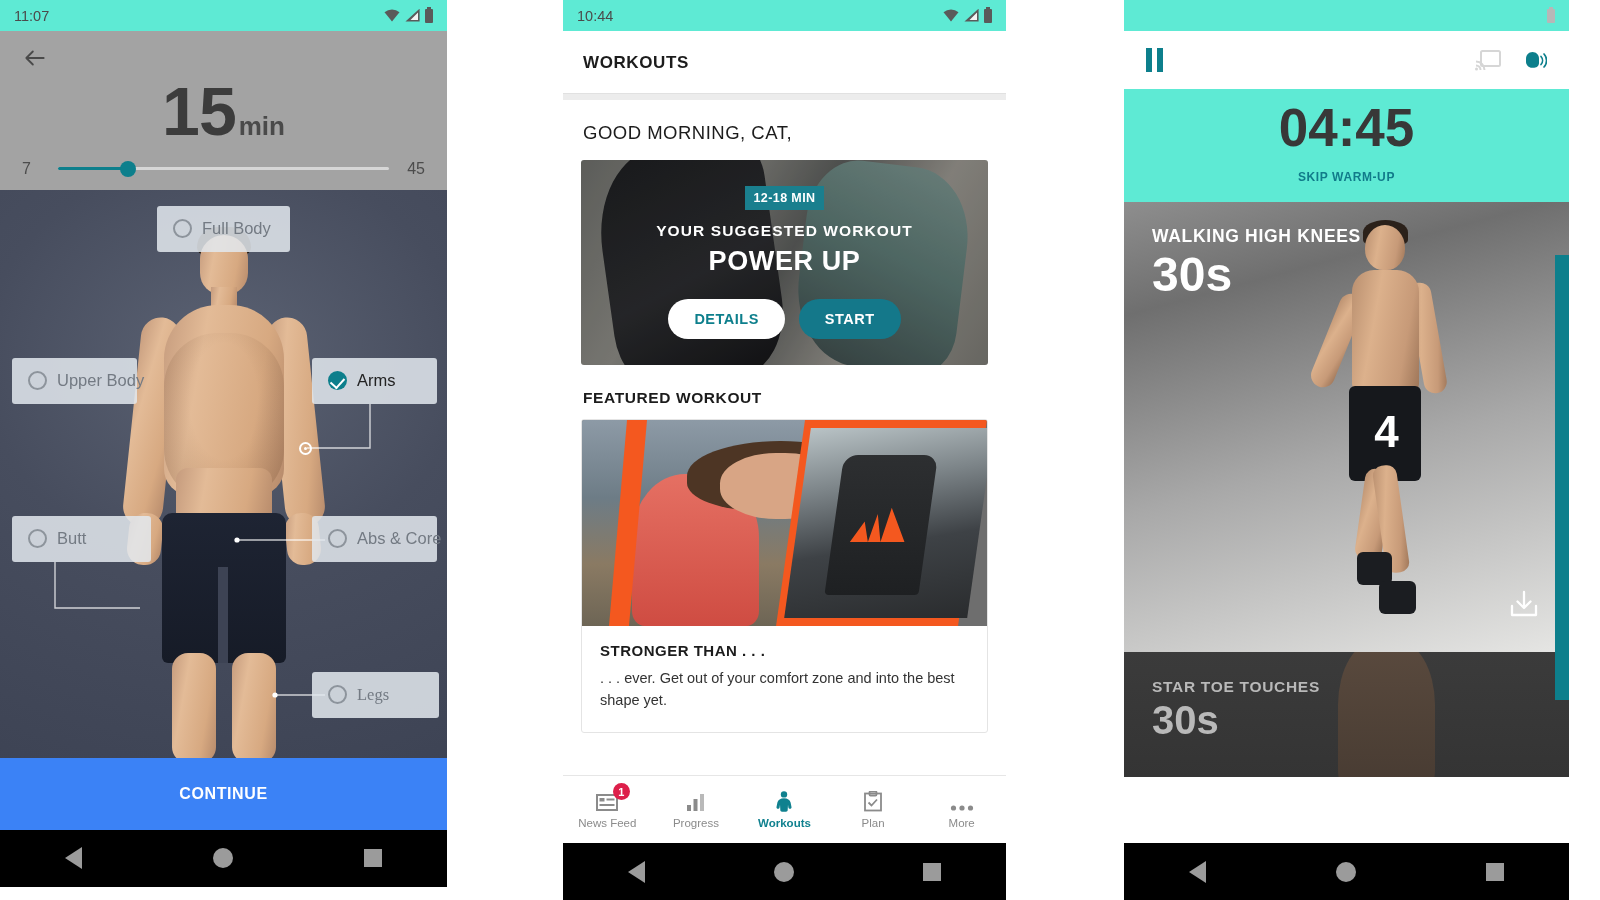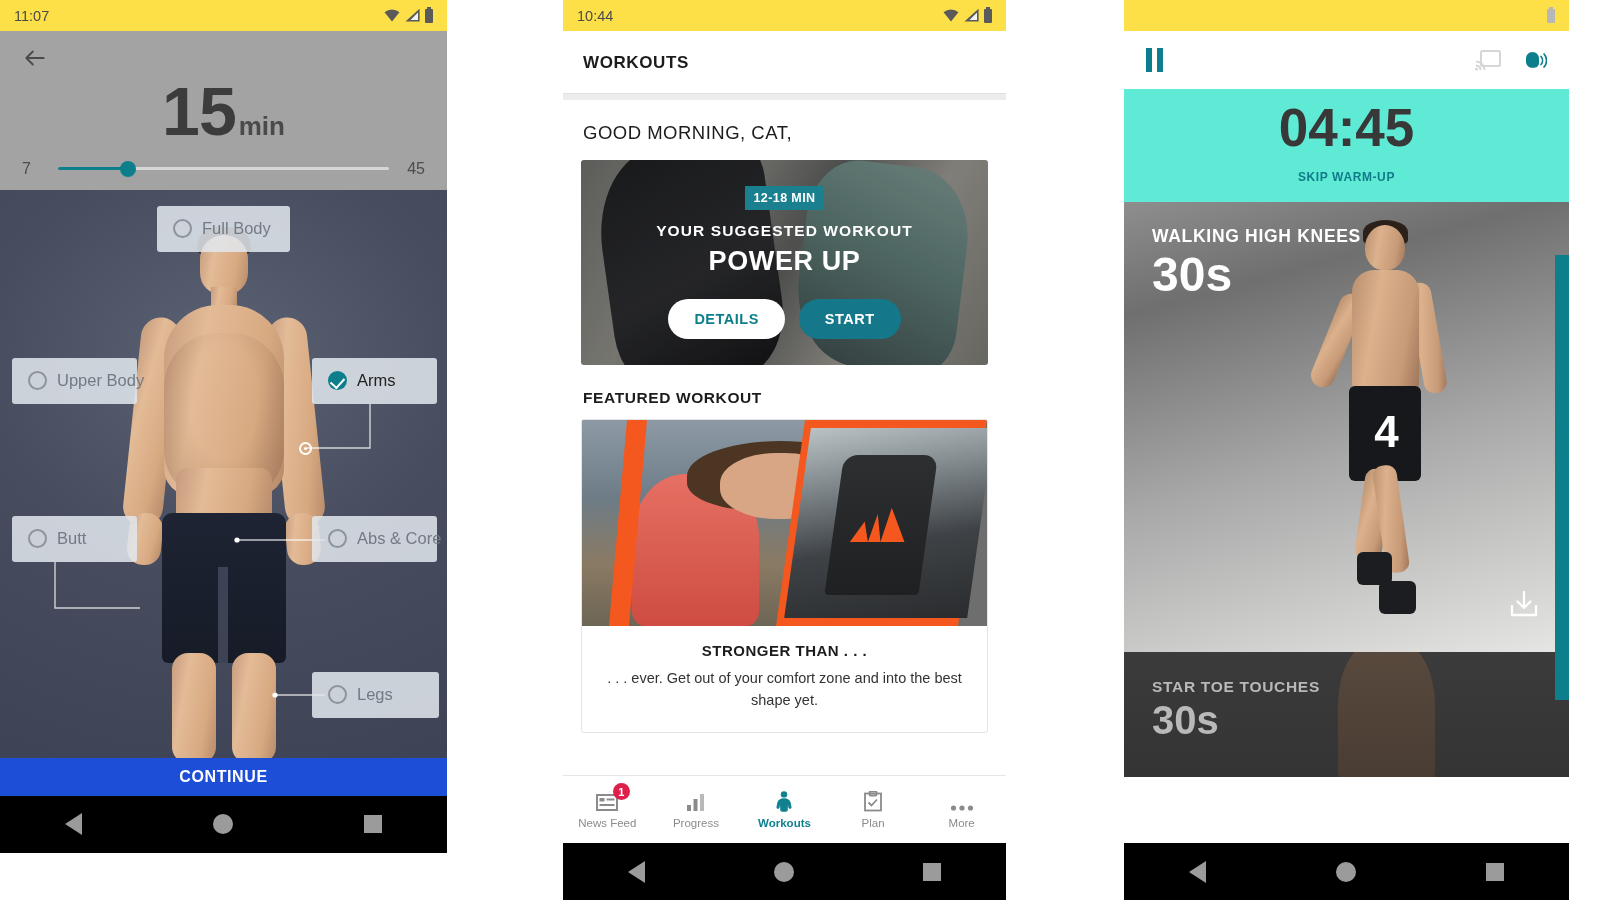--- a/index.html
+++ b/index.html
@@ -12,21 +12,21 @@
   }
   .stage { position: relative; width: 1600px; height: 900px; }
 
   .phone { position: absolute; top: 0; height: 900px; overflow: hidden; background: #fff; }
   #phone-1 { left: 0px;    width: 447px; }
   #phone-2 { left: 563px;  width: 443px; }
   #phone-3 { left: 1124px; width: 445px; }
 
   
   .statusbar {
-    height: 31px; background: #fde047; display: flex; align-items: center;
+    height: 31px; background: #5eead4; display: flex; align-items: center;
     justify-content: space-between; padding: 0 14px; color: #4b4b4b;
     font-size: 14.5px;
   }
   .statusbar.blank { justify-content: flex-end; }
   .sb-icons { display: flex; align-items: center; gap: 5px; }
   .ic-wifi { width: 16px; height: 13px; }
   .ic-sig  { width: 15px; height: 13px; }
   .ic-bat  { width: 8px; height: 14px; background: #5a5a5a; border-radius: 1px; position: relative; }
   .ic-bat::before { content:""; position:absolute; top:-2px; left:2px; width:4px; height:2px; background:#5a5a5a; }
   .ic-bat.gray { background: #b7b7b7; }
@@ -110,31 +110,31 @@
   .chip .radio.checked::after {
     content: ""; position: absolute; left: 5px; top: 4px; width: 7px; height: 11px;
     border: solid #fff; border-width: 0 2px 2px 0; transform: rotate(42deg);
   }
   .chip .chip-label { font-size: 16.5px; color: #737a83; white-space: nowrap; }
   .chip.selected .chip-label { color: #232323; }
 
   .c-full   { left: 157px; top: 16px; width: 133px; justify-content: flex-start; }
   .c-upper  { left: 12px;  top: 168px; width: 125px; }
   .c-arms   { left: 312px; top: 168px; width: 125px; }
-  .c-butt   { left: 12px;  top: 326px; width: 125px; }
+  .c-butt   { left: 12px;  top: 326px; width: 139px; }
   .c-abs    { left: 312px; top: 326px; width: 125px; }
-  .c-legs   { left: 312px; top: 482px; width: 127px; }
+  .c-legs   { left: 312px; top: 482px; width: 127px; font-family: Liberation Serif, serif; }
   .dot {
     position: absolute; width: 13px; height: 13px; border-radius: 50%;
     border: 2px solid #fff; background: transparent;
   }
   .dot::after { content:""; position:absolute; left:3px; top:3px; width:3px; height:3px; border-radius:50%; background:#fff; }
 
   .continue-bar {
-    height: 38px; background: #1d4ed8; display: flex; align-items: center;
+    height: 72px; background: #3b82f6; display: flex; align-items: center;
     justify-content: center; color: #fff; font-size: 16px; font-weight: 700;
     letter-spacing: 0.6px;
   }
 
   
   .navbar {
     height: 57px; background: #000; display: flex; align-items: center;
     justify-content: space-around;
   }
   .nav-back { width: 0; height: 0; border-top: 11px solid transparent; border-bottom: 11px solid transparent; border-right: 17px solid #9b9b9b; }
@@ -227,21 +227,21 @@
   }
   .fc-tank {
     position:absolute; left: 20%; top: 14%; width: 52%; height: 74%;
     background: linear-gradient(180deg,#2d2f31 0%,#1e2022 100%);
     border-radius: 14px 14px 4px 4px;
   }
   .fc-logo {
     position:absolute; left: 30%; top: 42%; width: 30%; height: 18%;
     background: #f4581f; clip-path: polygon(0 100%,22% 40%,33% 100%,44% 18%,56% 100%,68% 0,100% 100%);
   }
-  .fc-body { padding: 16px 18px 20px 18px; text-align: center; }
+  .fc-body { padding: 16px 18px 20px 18px; }
   .fc-title { font-size: 15px; font-weight: 700; letter-spacing: 0.5px; color: #1c1c1c; }
   .fc-desc { font-size: 14.5px; color: #333; margin-top: 9px; line-height: 1.5; }
 
   .tabbar {
     position: absolute; bottom: 57px; left: 0; right: 0; height: 68px;
     background: #fff; border-top: 1px solid #e6e6e6;
     display: flex; align-items: center;
   }
   .tab { flex: 1; display: flex; flex-direction: column; align-items: center; gap: 5px; position: relative; }
   .tab-ico { height: 22px; display: flex; align-items: flex-end; justify-content: center; position: relative; }

